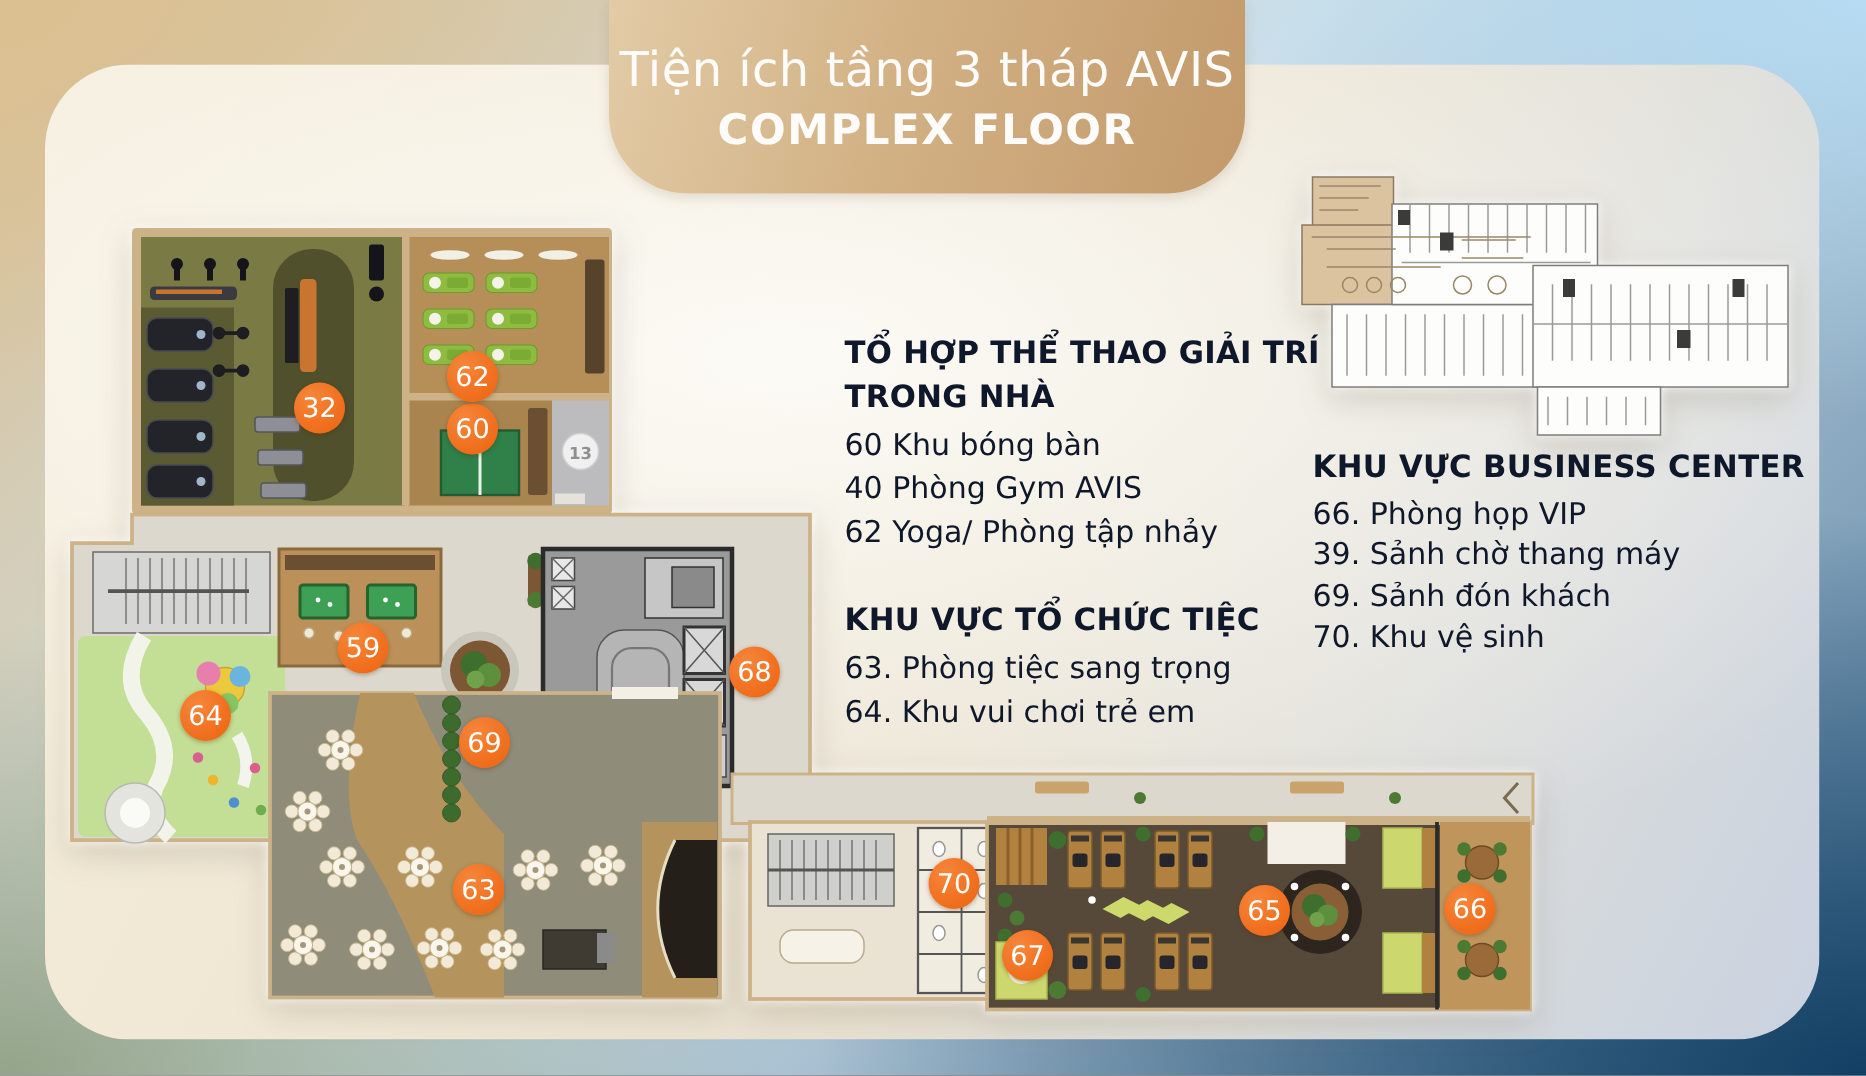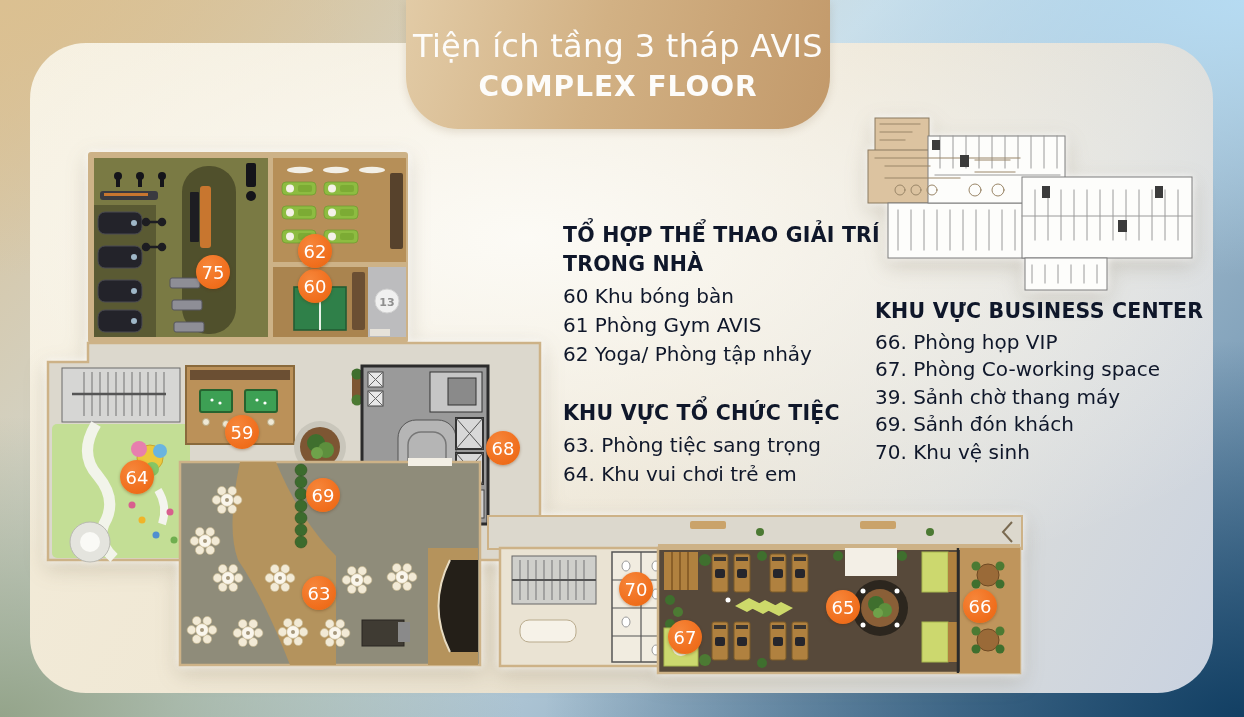--- a/index.html
+++ b/index.html
@@ -378,47 +378,46 @@
 
   <div class="banner">
     <div class="t1">Tiện ích tầng 3 tháp AVIS</div>
     <div class="t2">COMPLEX FLOOR</div>
   </div>
 
   <section class="legend lh29" style="left:563px;top:221px;width:330px">
     <h3>TỔ HỢP THỂ THAO GIẢI TRÍ TRONG NHÀ</h3>
     <ul>
       <li>60 Khu bóng bàn</li>
-      <li>61 Phòng Gym AVIS</li>
+      <li>40 Phòng Gym AVIS</li>
       <li>62 Yoga/ Phòng tập nhảy</li>
     </ul>
   </section>
 
   <section class="legend lh29" style="left:563px;top:399px;width:330px">
     <h3>KHU VỰC TỔ CHỨC TIỆC</h3>
     <ul>
       <li>63. Phòng tiệc sang trọng</li>
       <li>64. Khu vui chơi trẻ em</li>
     </ul>
   </section>
 
   <section class="legend lh27" style="left:875px;top:297px;width:345px">
     <h3>KHU VỰC BUSINESS CENTER</h3>
     <ul>
       <li>66. Phòng họp VIP</li>
-      <li>67. Phòng Co-working space</li>
       <li>39. Sảnh chờ thang máy</li>
       <li>69. Sảnh đón khách</li>
       <li>70. Khu vệ sinh</li>
     </ul>
   </section>
 
   <div class="marker" style="left:225px;top:415px">59</div>
   <div class="marker" style="left:298px;top:269px">60</div>
-  <div class="marker" style="left:196px;top:255px">75</div>
+  <div class="marker" style="left:196px;top:255px">32</div>
   <div class="marker" style="left:298px;top:234px">62</div>
   <div class="marker" style="left:302px;top:576px">63</div>
   <div class="marker" style="left:120px;top:460px">64</div>
   <div class="marker" style="left:826px;top:590px">65</div>
   <div class="marker" style="left:963px;top:589px">66</div>
   <div class="marker" style="left:668px;top:620px">67</div>
   <div class="marker" style="left:486px;top:431px">68</div>
   <div class="marker" style="left:306px;top:478px">69</div>
   <div class="marker" style="left:619px;top:572px">70</div>
 </div>

